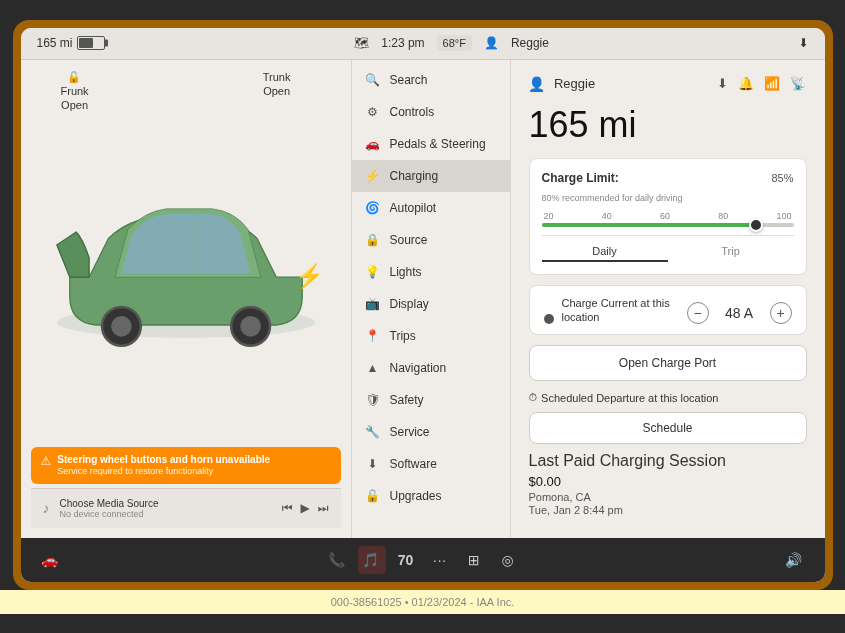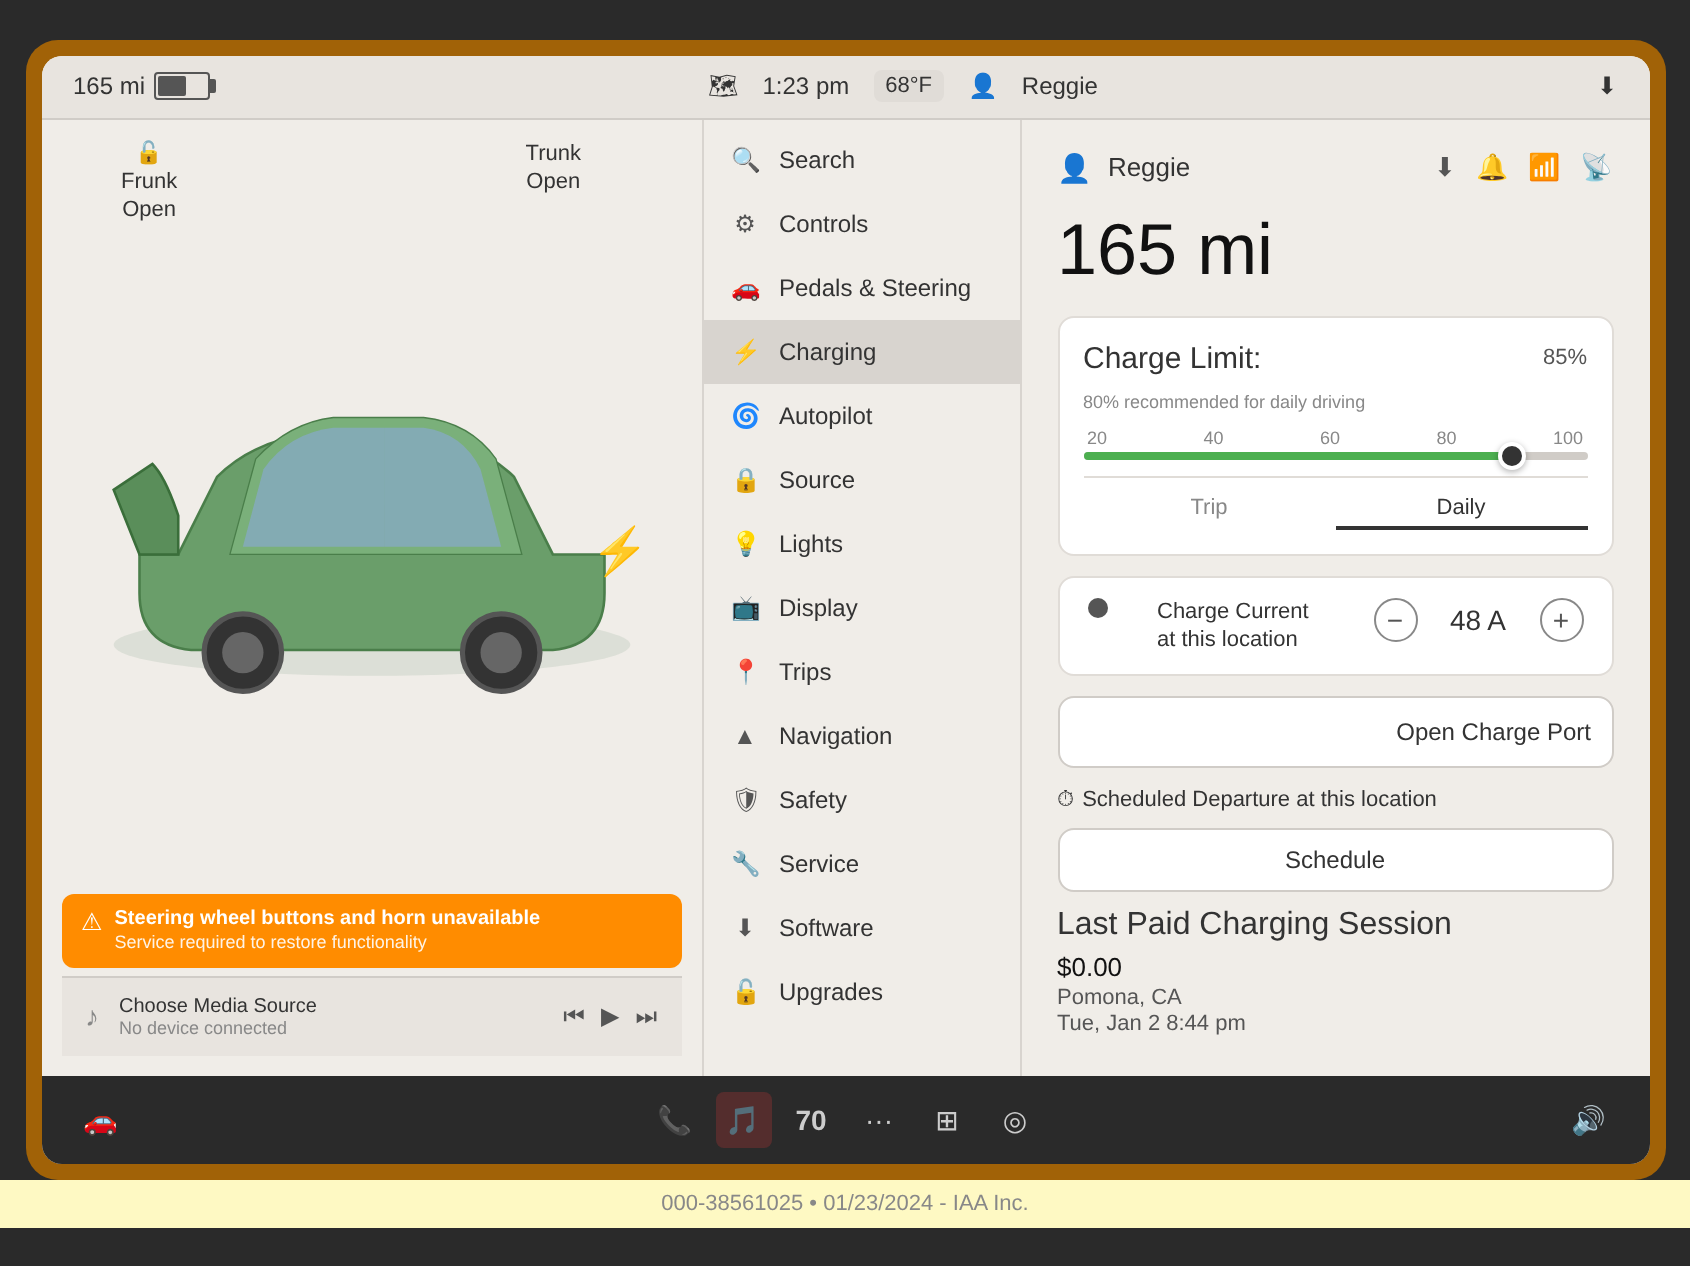--- a/index.html
+++ b/index.html
@@ -312,23 +312,23 @@
     }
 
     .charge-limit-header {
       display: flex;
       justify-content: space-between;
       align-items: center;
       margin-bottom: 8px;
     }
 
     .charge-limit-label {
-      font-size: 15px;
-      color: #333;
-      font-weight: 400;
+      font-size: 12px;
+      color: #333;
+      font-weight: 700;
     }
 
     .charge-limit-value {
       font-size: 11px;
       color: #555;
     }
 
     .charge-limit-note {
       font-size: 9px;
       color: #888;
@@ -398,22 +398,22 @@
       border-bottom: 2px solid #333;
     }
 
     .charge-current-section {
       background: white;
       border-radius: 8px;
       padding: 10px 14px;
       margin-bottom: 10px;
       border: 1px solid #e0dcd7;
       display: flex;
-      align-items: flex-start;
-      gap: 25px;
+      align-items: flex-end;
+      gap: 8px;
     }
 
     .plug-icon {
       width: 10px;
       height: 10px;
       background: #555;
       border-radius: 50%;
       flex-shrink: 0;
     }
 
@@ -450,21 +450,21 @@
       font-weight: 500;
       min-width: 45px;
       text-align: center;
     }
 
     .open-charge-btn {
       background: white;
       border: 1px solid #d0ccc7;
       border-radius: 8px;
       padding: 10px;
-      text-align: right;
+      text-align: center;
       font-size: 12px;
       color: #333;
       cursor: pointer;
       margin-bottom: 10px;
     }
 
     .scheduled-section {
       margin-bottom: 8px;
     }
 
@@ -762,22 +762,22 @@
               <span>80</span>
               <span>100</span>
             </div>
             <div class="slider-track">
               <div class="slider-fill"></div>
               <div class="slider-thumb"></div>
             </div>
           </div>
 
           <div class="tab-row">
+            <div class="tab-btn active">Daily</div>
             <div class="tab-btn">Trip</div>
-            <div class="tab-btn active">Daily</div>
           </div>
         </div>
 
         <div class="charge-current-section">
           <div class="plug-icon"></div>
           <div class="charge-current-label">Charge Current at this location</div>
           <div class="charge-current-control">
             <button class="ctrl-btn">−</button>
             <span class="amp-value">48 A</span>
             <button class="ctrl-btn">+</button>

